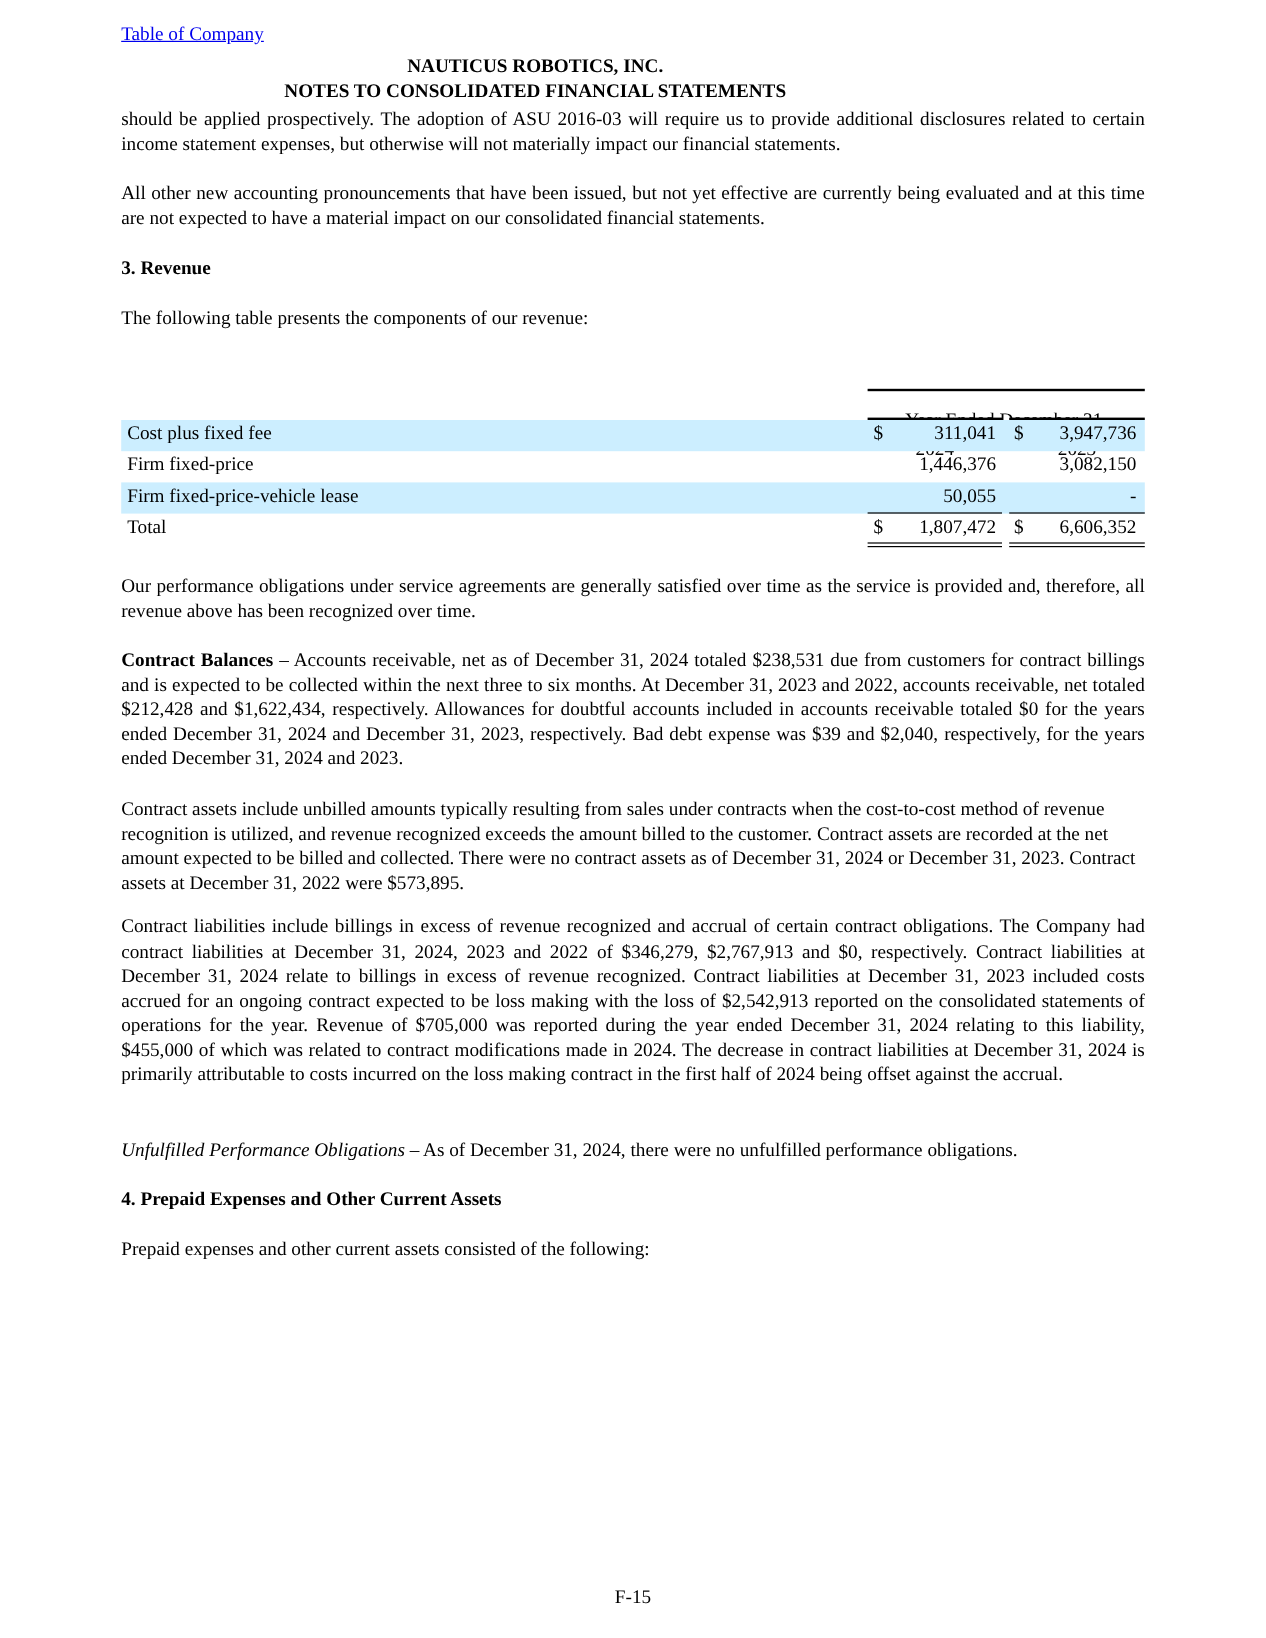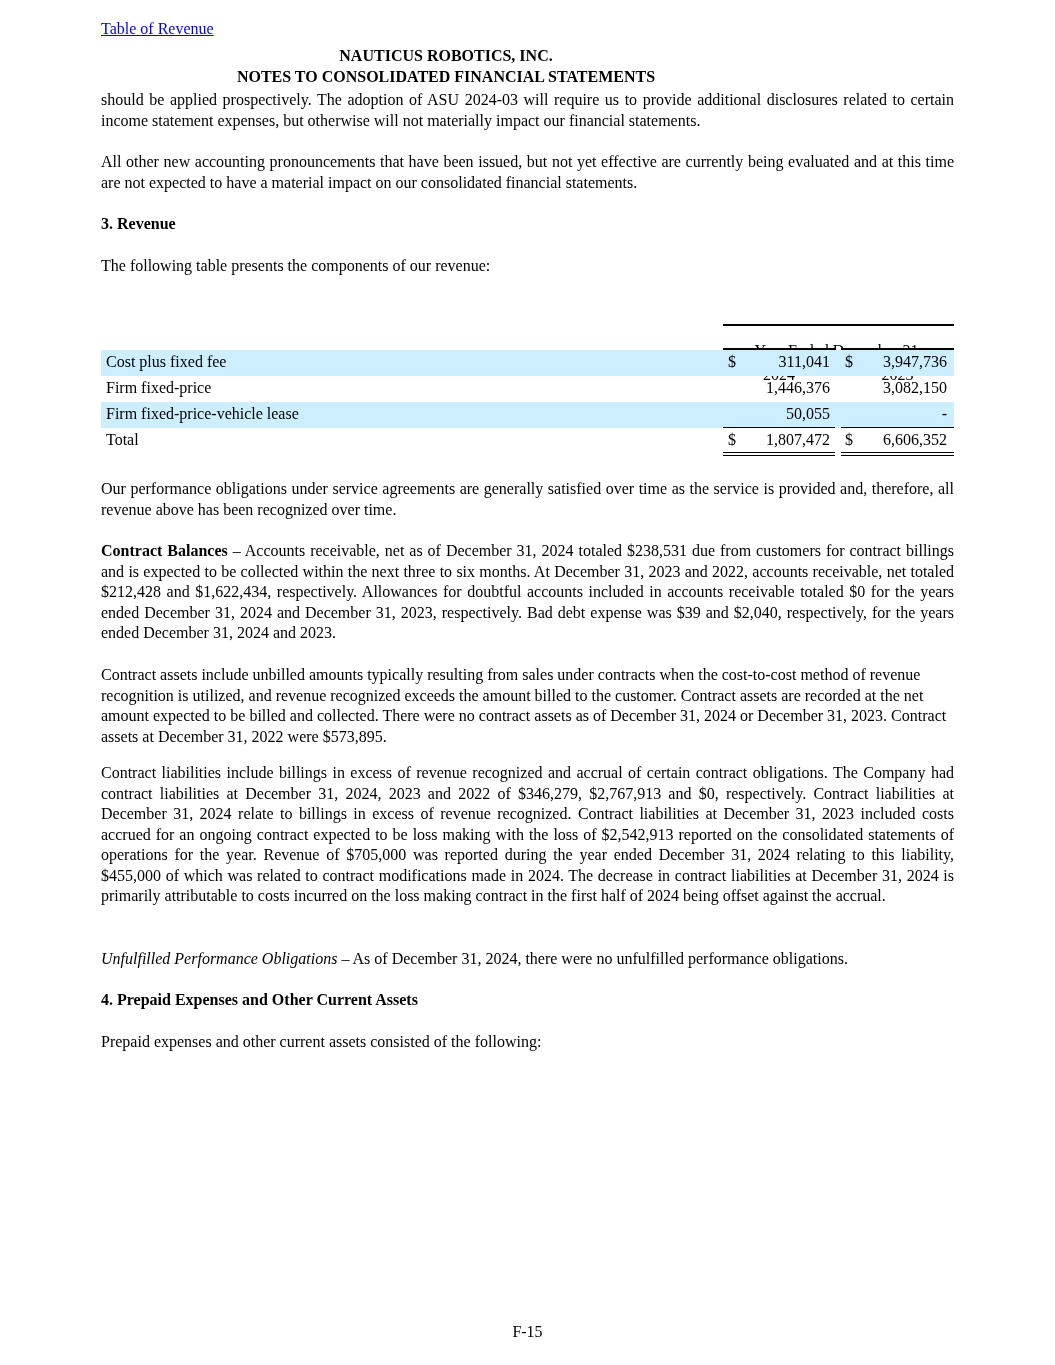--- a/index.html
+++ b/index.html
@@ -22,26 +22,26 @@
   .row .v1 { position: absolute; right: 124px; top: 2px; text-align: right; }
   .row .d2 { position: absolute; left: 744px; top: 2px; }
   .row .v2 { position: absolute; right: 7px; top: 2px; text-align: left; }
   .hline { position: absolute; background: #000; }
   .colhead { position: absolute; font-weight: normal; text-align: center; margin-top: 37px; }
   .footer { position: absolute; left: 0; width: 1055px; top: 1322px; text-align: center; }
 </style>
 </head>
 <body>
 
-<a class="toc" href="#">Table of Revenue</a>
+<a class="toc" href="#">Table of Company</a>
 
 <div class="hdr" style="top:46px">NAUTICUS ROBOTICS, INC.</div>
 <div class="hdr" style="top:67px">NOTES TO CONSOLIDATED FINANCIAL STATEMENTS</div>
 
-<div class="p" style="top:90px">should be applied prospectively. The adoption of ASU 2024-03 will require us to provide additional disclosures related to certain income statement expenses, but otherwise will not materially impact our financial statements.</div>
+<div class="p" style="top:90px">should be applied prospectively. The adoption of ASU 2016-03 will require us to provide additional disclosures related to certain income statement expenses, but otherwise will not materially impact our financial statements.</div>
 <div class="p" style="top:152px">All other new accounting pronouncements that have been issued, but not yet effective are currently being evaluated and at this time are not expected to have a material impact on our consolidated financial statements.</div>
 <div class="p bold" style="top:214px">3. Revenue</div>
 <div class="p" style="top:256px">The following table presents the components of our revenue:</div>
 
 <div class="tbl">
   <div class="colhead" style="left:622px; width:231px; top:2px;">Year Ended December 31,</div>
   <div class="hline" style="left:622px; width:231px; top:22px; height:2px;"></div>
   <div class="colhead" style="left:622px; width:112px; top:26px;">2024</div>
   <div class="colhead" style="left:740px; width:113px; top:26px;">2023</div>
   <div class="hline" style="left:622px; width:112px; top:46px; height:2px;"></div>

